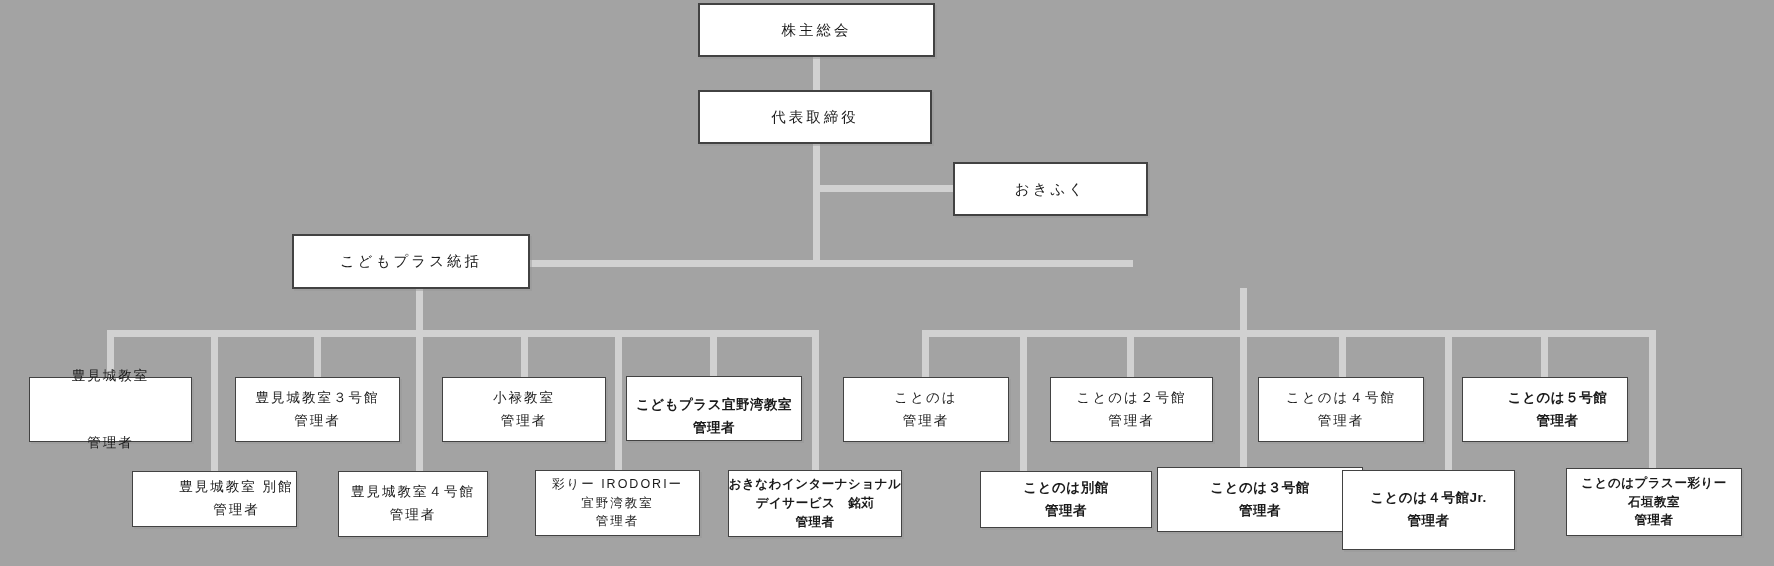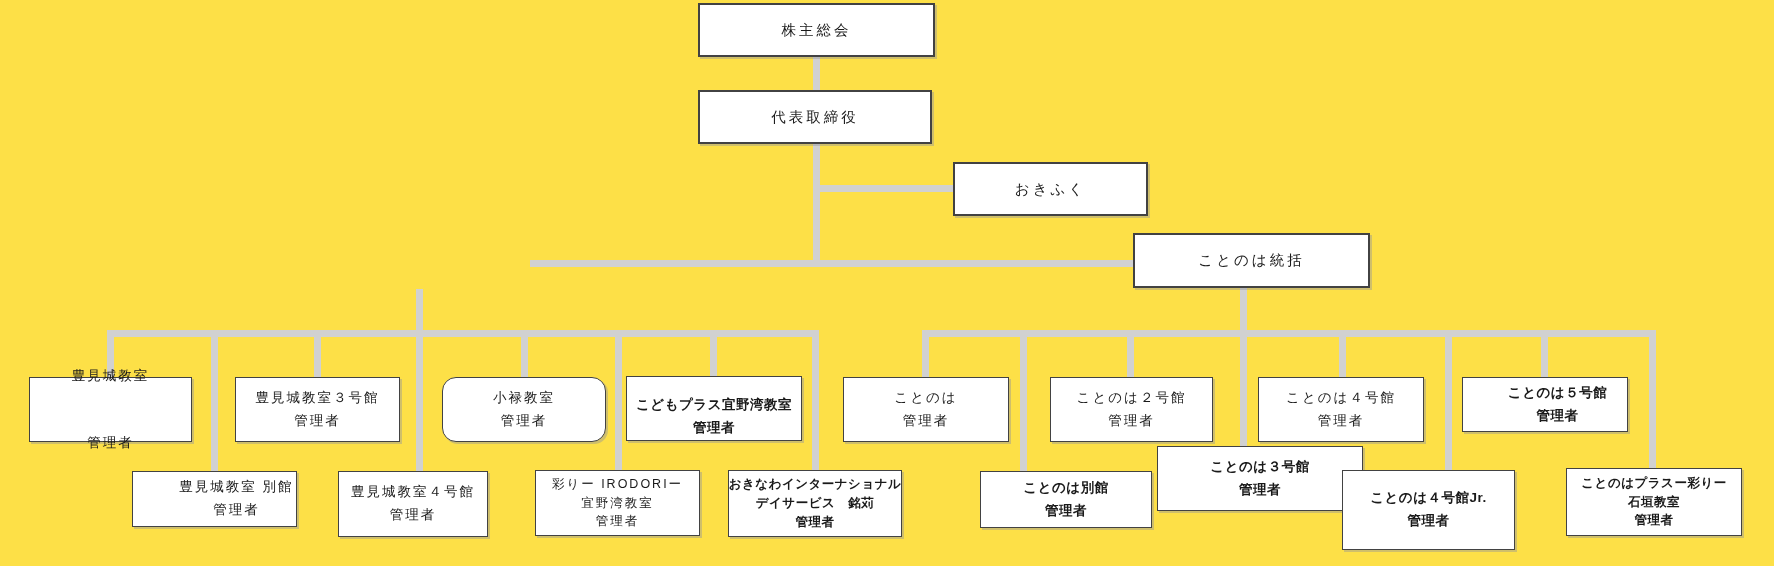--- a/index.html
+++ b/index.html
@@ -5,21 +5,21 @@
   html, body {
     margin: 0;
     padding: 0;
     background: #ffffff;
     font-family: "Liberation Sans", "DejaVu Sans", sans-serif;
   }
   #canvas {
     position: relative;
     width: 1774px;
     height: 566px;
-    background: #fde047;
+    background: #a3a3a3;
     overflow: hidden;
   }
   .connector {
     position: absolute;
     background: #d1d1d1;
     z-index: 1;
   }
   .node {
     position: absolute;
     z-index: 2;
@@ -80,52 +80,52 @@
     <div class="connector" style="left: 1649px; top: 337px; width: 7px; height: 131px; background: rgb(209, 209, 209);"></div>
     <div class="node top" style="left: 698px; top: 3px; width: 237px; height: 54px;">
       <span class="line">株主総会</span>
     </div>
     <div class="node top" style="left: 698px; top: 90px; width: 234px; height: 54px;">
       <span class="line">代表取締役</span>
     </div>
     <div class="node top" style="left: 953px; top: 162px; width: 195px; height: 54px;">
       <span class="line">おきふく</span>
     </div>
-    <div class="node top" style="left: 1133px; top: 233px; width: 237px; height: 55px;">
-      <span class="line">ことのは統括</span>
+    <div class="node top" style="left: 292px; top: 234px; width: 238px; height: 55px;">
+      <span class="line">こどもプラス統括</span>
     </div>
     <div class="node" style="left: 29px; top: 377px; width: 163px; height: 65px; gap: 44px;">
       <span class="line">豊見城教室</span>
       <span class="line">管理者</span>
     </div>
     <div class="node" style="left: 235px; top: 377px; width: 165px; height: 65px;">
       <span class="line">豊見城教室３号館</span>
       <span class="line">管理者</span>
     </div>
-    <div class="node" style="left: 442px; top: 377px; width: 164px; height: 65px; border-radius: 14px;">
+    <div class="node" style="left: 442px; top: 377px; width: 164px; height: 65px;">
       <span class="line">小禄教室</span>
       <span class="line">管理者</span>
     </div>
     <div class="node bold" style="left: 626px; top: 376px; width: 176px; height: 65px; justify-content: flex-end;">
       <span class="line">こどもプラス宜野湾教室</span>
       <span class="line">管理者</span>
     </div>
     <div class="node" style="left: 843px; top: 377px; width: 166px; height: 65px;">
       <span class="line">ことのは</span>
       <span class="line">管理者</span>
     </div>
     <div class="node" style="left: 1050px; top: 377px; width: 163px; height: 65px;">
       <span class="line">ことのは２号館</span>
       <span class="line">管理者</span>
     </div>
     <div class="node" style="left: 1258px; top: 377px; width: 166px; height: 65px;">
       <span class="line">ことのは４号館</span>
       <span class="line">管理者</span>
     </div>
-    <div class="node bold" style="left: 1462px; top: 377px; width: 166px; height: 55px; padding-left: 25px;">
+    <div class="node bold" style="left: 1462px; top: 377px; width: 166px; height: 65px; padding-left: 25px;">
       <span class="line">ことのは５号館</span>
       <span class="line">管理者</span>
     </div>
     <div class="node" style="left: 132px; top: 471px; width: 165px; height: 56px; padding-left: 44px;">
       <span class="line">豊見城教室 別館</span>
       <span class="line">管理者</span>
     </div>
     <div class="node" style="left: 338px; top: 471px; width: 150px; height: 66px;">
       <span class="line">豊見城教室４号館</span>
       <span class="line">管理者</span>
@@ -137,21 +137,21 @@
     </div>
     <div class="node bold lines3" style="left: 728px; top: 470px; width: 174px; height: 67px;">
       <span class="line">おきなわインターナショナル</span>
       <span class="line">デイサービス　銘苅</span>
       <span class="line">管理者</span>
     </div>
     <div class="node bold" style="left: 980px; top: 471px; width: 172px; height: 57px;">
       <span class="line">ことのは別館</span>
       <span class="line">管理者</span>
     </div>
-    <div class="node bold" style="left: 1157px; top: 446px; width: 206px; height: 65px;">
+    <div class="node bold" style="left: 1157px; top: 467px; width: 206px; height: 65px;">
       <span class="line">ことのは３号館</span>
       <span class="line">管理者</span>
     </div>
     <div class="node bold" style="left: 1342px; top: 470px; width: 173px; height: 80px;">
       <span class="line">ことのは４号館Jr.</span>
       <span class="line">管理者</span>
     </div>
     <div class="node bold lines3" style="left: 1566px; top: 468px; width: 176px; height: 68px;">
       <span class="line">ことのはプラスー彩りー</span>
       <span class="line">石垣教室</span>

